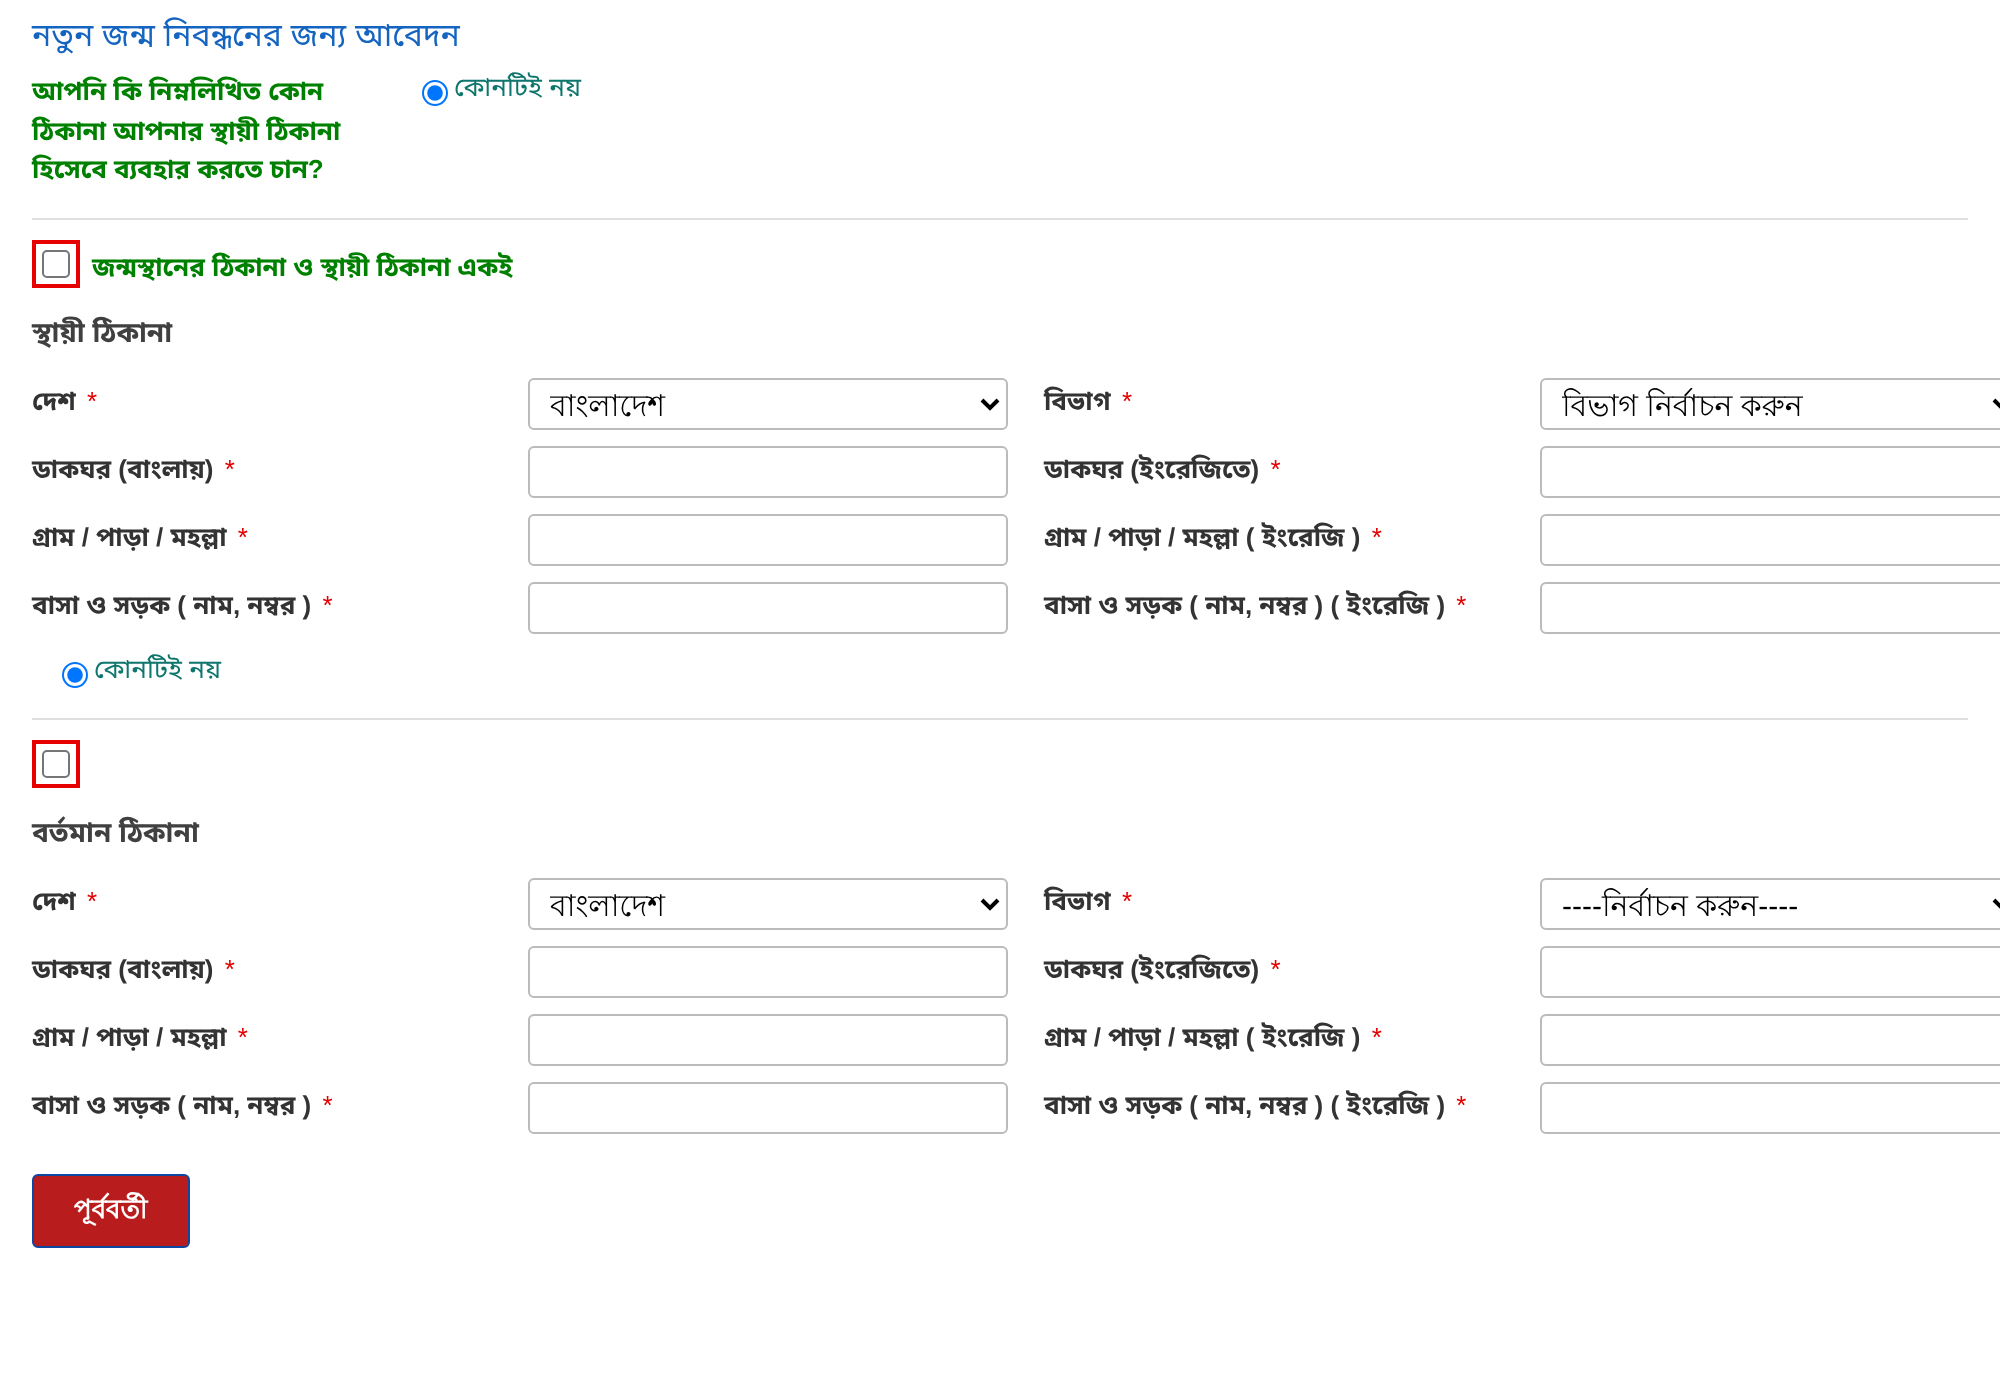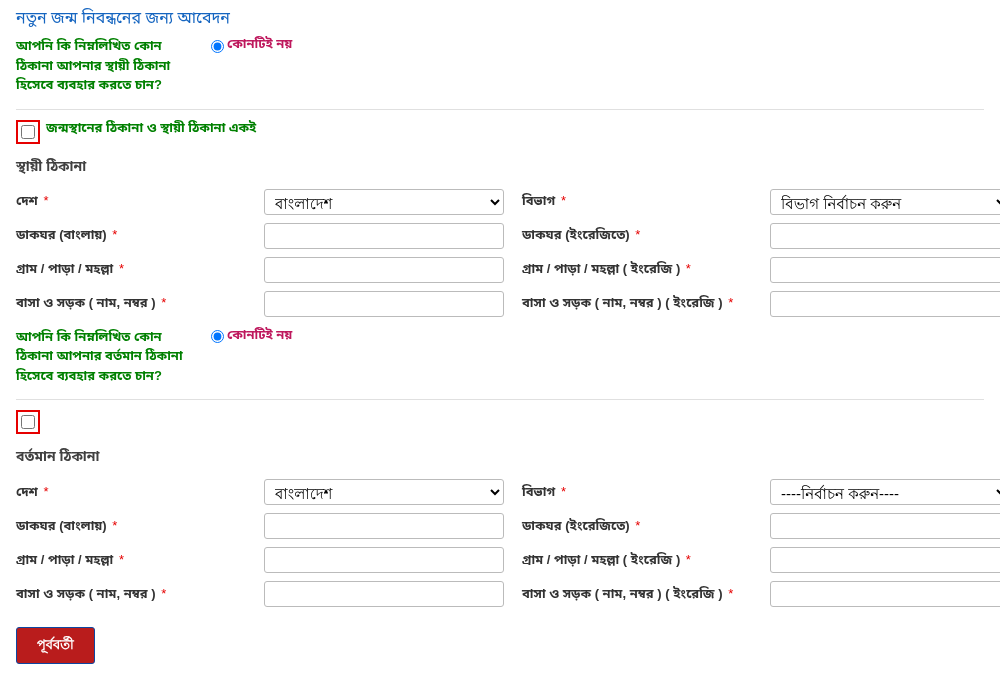--- a/index.html
+++ b/index.html
@@ -30,30 +30,30 @@
   }
   .radio-option {
     display: inline-flex;
     align-items: center;
     margin-left: 10px;
   }
   .radio-option input[type="radio"] {
     margin-right: 3px;
   }
   .radio-option label {
-    font-weight: bold;
-    color: #be185d;
+    font-weight: normal;
+    color: #0f766e;
   }
   .separator {
     border-top: 1px solid #e0e0e0;
     margin: 14px 0 10px 0;
   }
   .checkbox-row {
     display: flex;
-    align-items: flex-start;
+    align-items: flex-end;
     margin: 8px 0 14px 0;
   }
   .red-box {
     border: 2px solid #e60000;
     padding: 3px;
     display: inline-flex;
     align-items: center;
     justify-content: center;
     margin-right: 6px;
   }
@@ -157,21 +157,20 @@
   <input type="text" style="">
 
   <label><span>বাসা ও সড়ক ( নাম, নম্বর )</span> <span class="req">*</span></label>
   <input type="text" style="">
 
   <label class="label-multiline"><span>বাসা ও সড়ক ( নাম, নম্বর ) ( ইংরেজি )</span> <span class="req">*</span></label>
   <input type="text" style="">
 </div>
 
 <div class="question-row">
-  <div class="question-label">আপনি কি নিম্নলিখিত কোন ঠিকানা আপনার বর্তমান ঠিকানা হিসেবে ব্যবহার করতে চান?</div>
   <div class="radio-option">
     <input type="radio" checked="" style="">
     <label>কোনটিই নয়</label>
   </div>
 </div>
 
 <div class="separator"></div>
 
 <div class="checkbox-row">
   <span class="red-box">

